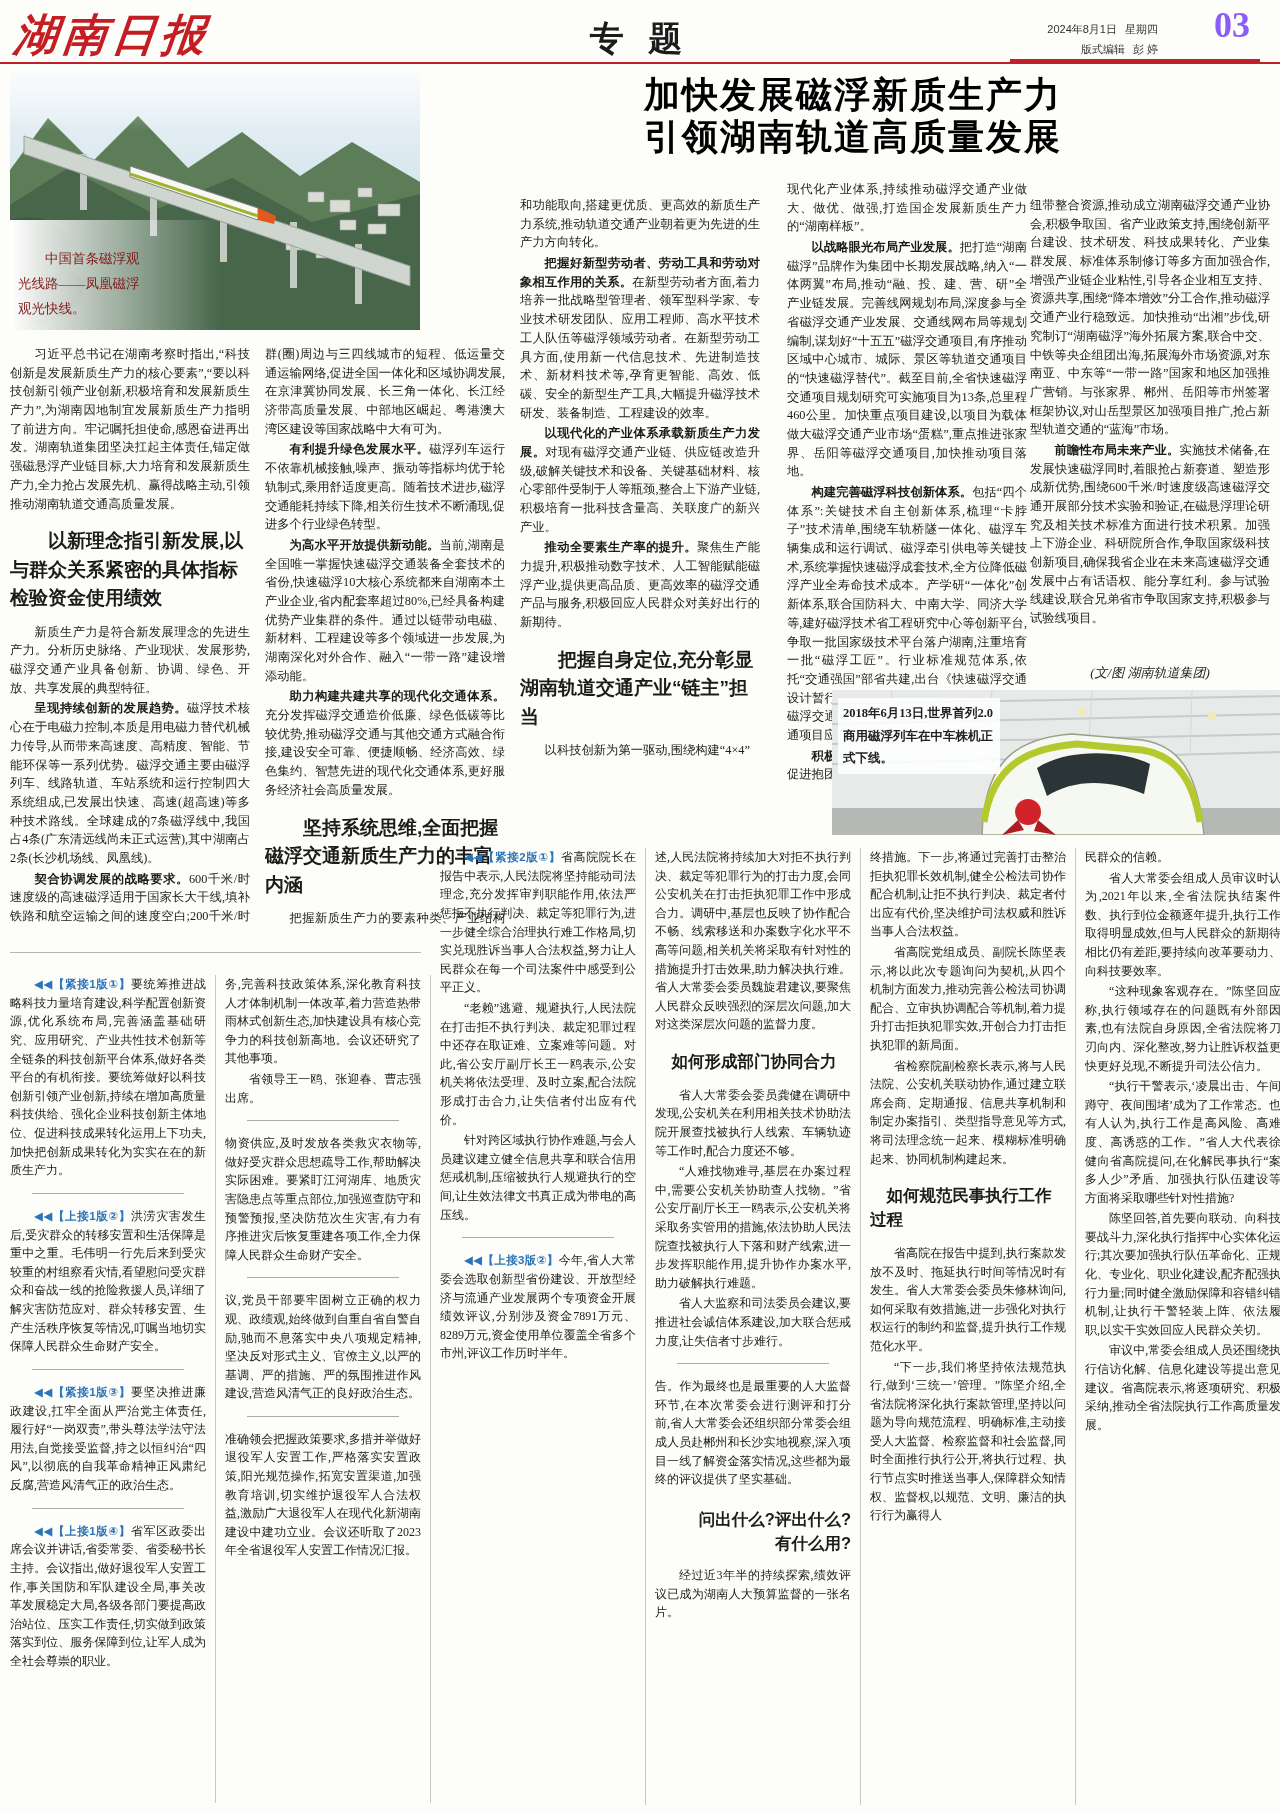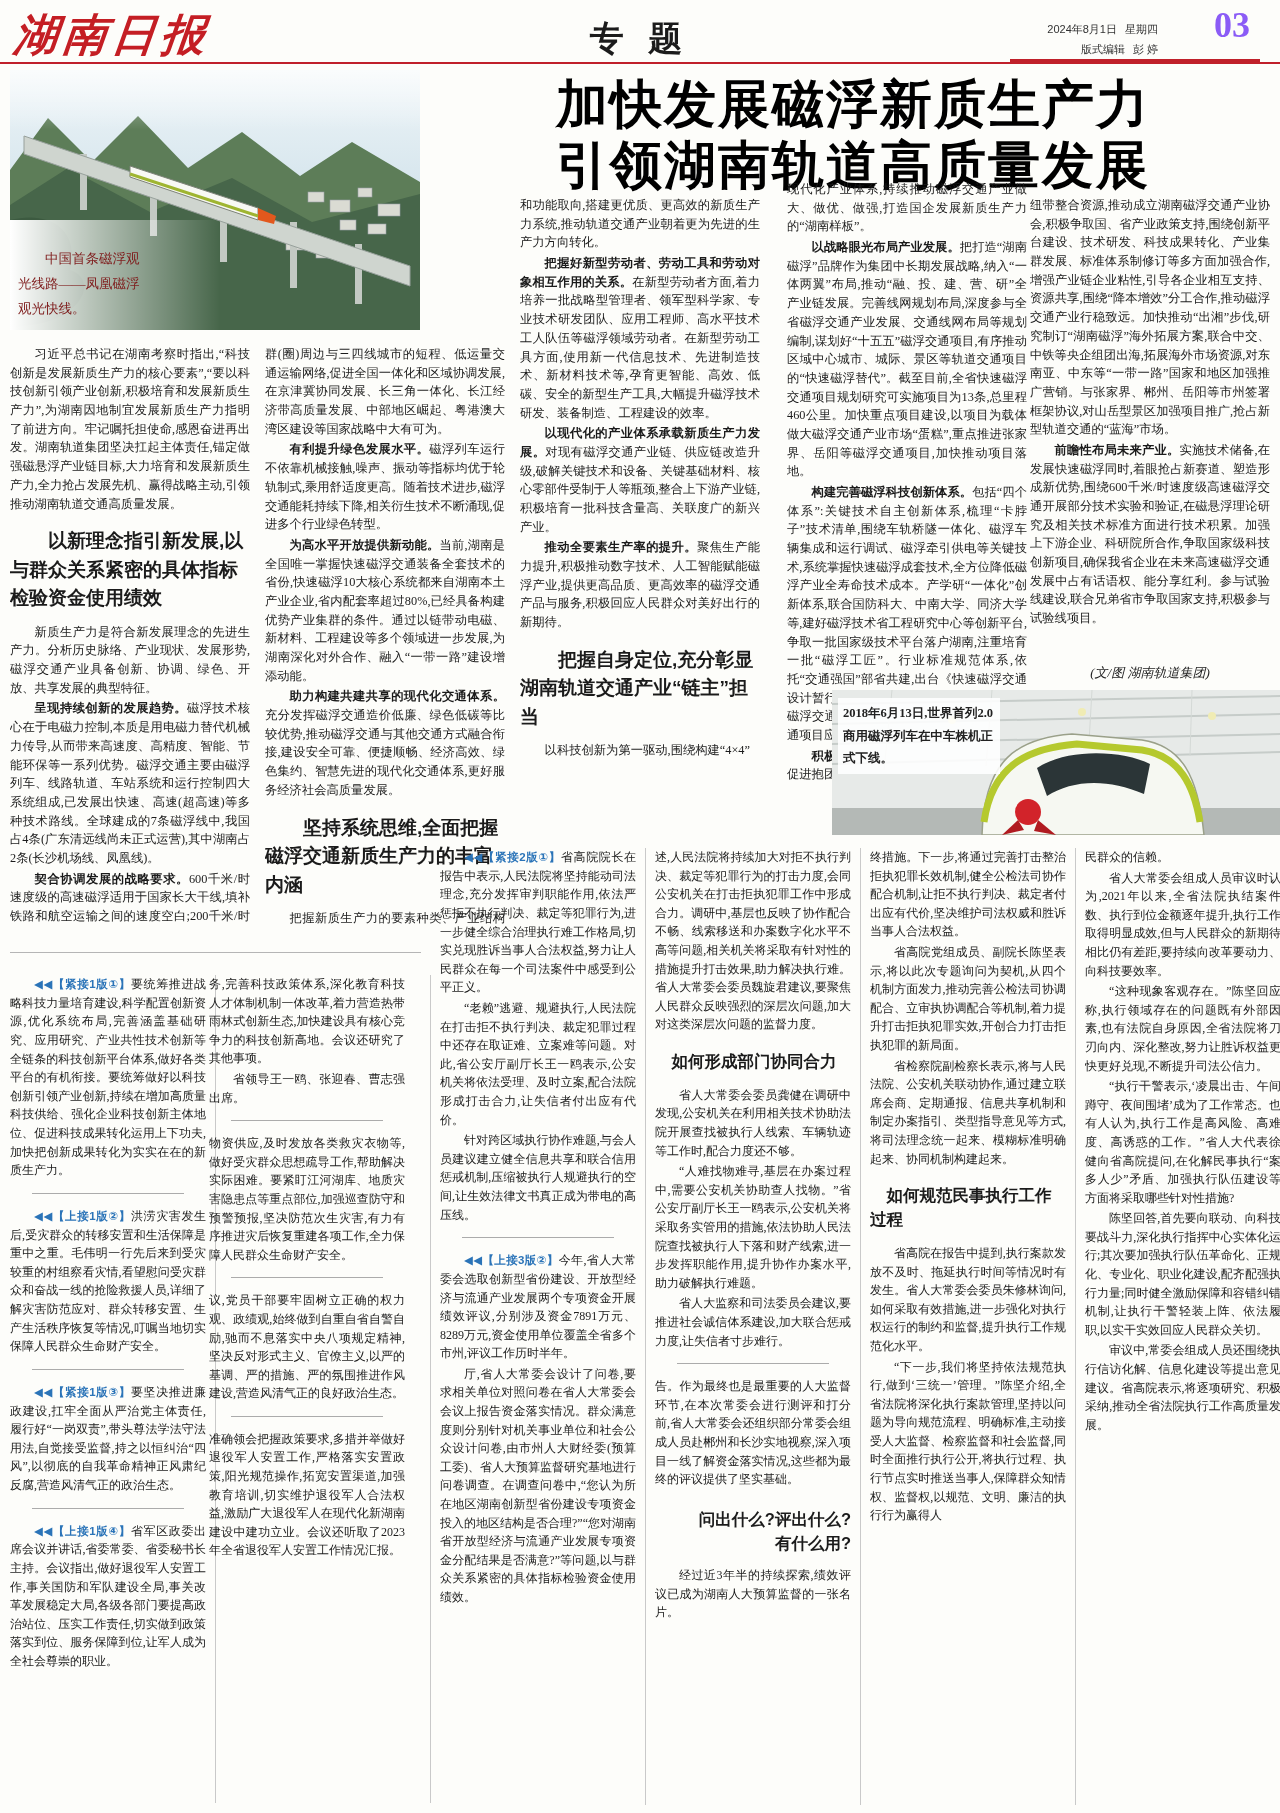--- a/index.html
+++ b/index.html
@@ -11,41 +11,41 @@
   .section-title{position:absolute;left:50%;transform:translateX(-50%);top:16px;font-size:34px;
         font-weight:700;letter-spacing:8px;}
   .issue{position:absolute;right:122px;top:20px;text-align:right;font-size:11px;line-height:1.8;
         color:#333;font-family:"Liberation Sans","DejaVu Sans",sans-serif;}
   .issue span{margin-left:8px;}
   .pagenum{position:absolute;right:30px;top:4px;font-size:36px;color:#8b5cf6;font-weight:700;}
   .masthead-rule{position:absolute;top:62px;left:0;width:1280px;height:2px;background:#c0202a;}
   .pagenum-rule{position:absolute;top:59px;right:20px;width:250px;height:3px;background:#c0202a;}
   
   .headline{position:absolute;left:430px;top:74px;width:846px;text-align:center;color:#000;
-        font-family:"Liberation Sans","DejaVu Sans",sans-serif;font-weight:900;font-size:52px;
+        font-family:"Liberation Sans","DejaVu Sans",sans-serif;font-weight:900;font-size:36px;
         line-height:1.18;letter-spacing:2px;margin:0;}
   .photo{position:absolute;left:10px;top:70px;width:410px;height:260px;}
   .photo svg{display:block;}
   .photo-caption{position:absolute;left:8px;bottom:8px;width:132px;font-size:13.5px;line-height:1.85;
         color:#7f1d1d;text-indent:2em;}
   .train-photo{position:absolute;left:832px;top:690px;width:448px;height:145px;}
   .rollout-caption{position:absolute;left:838px;top:698px;width:152px;font-size:12.5px;line-height:1.8;
         font-weight:700;color:#222;background:rgba(255,255,255,.88);padding:4px 5px;}
   .byline{position:absolute;left:1030px;top:664px;width:240px;text-align:center;font-size:13px;
         font-style:italic;color:#222;}
   .tcol{position:absolute;width:240px;text-align:justify;font-size:12.3px;line-height:1.52;overflow:hidden;}
   #tc1{left:10px; top:345px;height:582px;}
   #tc2{left:265px;top:345px;height:582px;}
   #tc3{left:520px;top:196px;height:636px;}
   #tc4{left:775px;top:180px;height:636px;margin-left:12px;}
   #tc5{left:1030px;top:196px;height:466px;}
   
   .bcol{position:absolute;width:196px;text-align:justify;font-size:12px;line-height:1.55;overflow:hidden;}
   #bc1{left:10px;  top:975px;height:828px;}
-  #bc2{left:209px; top:975px;height:828px;}
+  #bc2{left:225px; top:975px;height:828px;}
   #bc3{left:440px; top:848px;height:957px;}
   #bc4{left:655px; top:848px;height:957px;}
   #bc5{left:870px; top:848px;height:957px;}
   #bc6{left:1085px;top:848px;height:957px;}
   .vdiv{position:absolute;width:1px;background:#c9c9c9;}
   .hsep-left{position:absolute;left:10px;top:952px;width:411px;height:1px;background:#b5b5b5;}
   
   .blk{margin:0 0 2px 0;}
   .b-para{text-indent:2em;}
   .b-cont{text-indent:0;}
@@ -220,21 +220,20 @@
       <div class="blk b-cont">议,党员干部要牢固树立正确的权力观、政绩观,始终做到自重自省自警自励,驰而不息落实中央八项规定精神,坚决反对形式主义、官僚主义,以严的基调、严的措施、严的氛围推进作风建设,营造风清气正的良好政治生态。</div>
       <div class="blk b-rule"></div>
       <div class="blk b-cont">准确领会把握政策要求,多措并举做好退役军人安置工作,严格落实安置政策,阳光规范操作,拓宽安置渠道,加强教育培训,切实维护退役军人合法权益,激励广大退役军人在现代化新湖南建设中建功立业。会议还听取了2023年全省退役军人安置工作情况汇报。</div>
     </div>
   <div class="bcol" id="bc3">
       <div class="blk b-para"><span class="mk">◀◀【紧接2版①】</span>省高院院长在报告中表示,人民法院将坚持能动司法理念,充分发挥审判职能作用,依法严惩拒不执行判决、裁定等犯罪行为,进一步健全综合治理执行难工作格局,切实兑现胜诉当事人合法权益,努力让人民群众在每一个司法案件中感受到公平正义。</div>
       <div class="blk b-para">“老赖”逃避、规避执行,人民法院在打击拒不执行判决、裁定犯罪过程中还存在取证难、立案难等问题。对此,省公安厅副厅长王一鸥表示,公安机关将依法受理、及时立案,配合法院形成打击合力,让失信者付出应有代价。</div>
       <div class="blk b-para">针对跨区域执行协作难题,与会人员建议建立健全信息共享和联合信用惩戒机制,压缩被执行人规避执行的空间,让生效法律文书真正成为带电的高压线。</div>
       <div class="blk b-rule"></div>
       <div class="blk b-para"><span class="mk">◀◀【上接3版②】</span>今年,省人大常委会选取创新型省份建设、开放型经济与流通产业发展两个专项资金开展绩效评议,分别涉及资金7891万元、8289万元,资金使用单位覆盖全省多个市州,评议工作历时半年。</div>
-      <div class="blk b-para">厅,省人大常委会设计了问卷,要求相关单位对照问卷在省人大常委会会议上报告资金落实情况。群众满意度则分别针对机关事业单位和社会公众设计问卷,由市州人大财经委(预算工委)、省人大预算监督研究基地进行问卷调查。在调查问卷中,“您认为所在地区湖南创新型省份建设专项资金投入的地区结构是否合理?”“您对湖南省开放型经济与流通产业发展专项资金分配结果是否满意?”等问题,以与群众关系紧密的具体指标检验资金使用绩效。</div>
     </div>
   <div class="bcol" id="bc4">
       <div class="blk b-cont">述,人民法院将持续加大对拒不执行判决、裁定等犯罪行为的打击力度,会同公安机关在打击拒执犯罪工作中形成合力。调研中,基层也反映了协作配合不畅、线索移送和办案数字化水平不高等问题,相关机关将采取有针对性的措施提升打击效果,助力解决执行难。省人大常委会委员魏旋君建议,要聚焦人民群众反映强烈的深层次问题,加大对这类深层次问题的监督力度。</div>
       <div class="blk b-heading">如何形成部门协同合力</div>
       <div class="blk b-para">省人大常委会委员龚健在调研中发现,公安机关在利用相关技术协助法院开展查找被执行人线索、车辆轨迹等工作时,配合力度还不够。</div>
       <div class="blk b-para">“人难找物难寻,基层在办案过程中,需要公安机关协助查人找物。”省公安厅副厅长王一鸥表示,公安机关将采取务实管用的措施,依法协助人民法院查找被执行人下落和财产线索,进一步发挥职能作用,提升协作办案水平,助力破解执行难题。</div>
       <div class="blk b-para">省人大监察和司法委员会建议,要推进社会诚信体系建设,加大联合惩戒力度,让失信者寸步难行。</div>
       <div class="blk b-rule"></div>
       <div class="blk b-cont">告。作为最终也是最重要的人大监督环节,在本次常委会进行测评和打分前,省人大常委会还组织部分常委会组成人员赴郴州和长沙实地视察,深入项目一线了解资金落实情况,这些都为最终的评议提供了坚实基础。</div>
       <div class="blk b-heading2">问出什么?评出什么?有什么用?</div>

